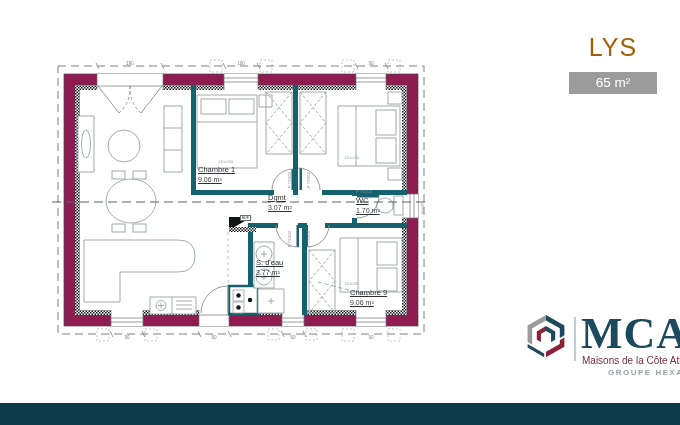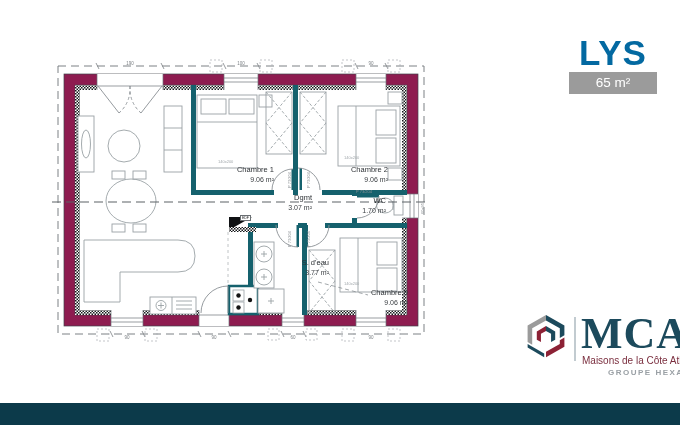--- a/index.html
+++ b/index.html
@@ -1,31 +1,31 @@
 <!DOCTYPE html>
 <html><head>
 <meta charset="utf-8">
 <style>
   html,body{margin:0;padding:0;background:#fff;}
   .canvas{position:relative;width:680px;height:425px;background:#fff;overflow:hidden;
           font-family:"Liberation Sans",sans-serif;}
 
   
-  .rlabel{position:absolute;text-align:right;color:#2e3236;font-size:7.5px;line-height:1.3;}
+  .rlabel{position:absolute;text-align:left;color:#2e3236;font-size:7.5px;line-height:1.3;text-decoration:underline;}
   .rlabel .area{display:block;font-size:7px;color:#3a3e42;}
   .dlabel{position:absolute;font-size:4px;color:#8d9296;white-space:nowrap;}
   .vert{transform:rotate(-90deg);transform-origin:left top;}
   .bedlabel{position:absolute;font-size:4px;color:#a2a8ac;white-space:nowrap;}
   .dim{position:absolute;font-size:4.5px;color:#7c8185;text-align:center;width:36px;}
   .techlabel{position:absolute;font-size:3.5px;color:#16181a;background:#fff;
              border:0.5px solid #6a6f73;padding:0 1px;line-height:1.2;}
 
   
   .title{position:absolute;left:563px;top:33px;width:100px;text-align:center;
-         font-size:35px;font-weight:bold;color:#0369a1;letter-spacing:1px;}
+         font-size:25px;font-weight:normal;color:#a16207;letter-spacing:1px;}
   .badge{position:absolute;left:569px;top:72px;width:88px;height:22px;background:#9b9b9b;
          color:#fff;font-size:13.5px;text-align:center;line-height:22px;}
 
   
   .brand-cube{position:absolute;left:523px;top:313px;width:46px;height:49px;}
   .brand-divider{position:absolute;left:574px;top:317px;width:1.5px;height:44px;background:#c2cbd0;}
   .brand-word{position:absolute;left:581px;top:308px;font-family:"Liberation Serif",serif;
               font-size:44px;font-weight:600;color:#1c4a5c;letter-spacing:1px;white-space:nowrap;}
   .brand-tag{position:absolute;left:582px;top:355px;font-size:10px;color:#7a2e3e;white-space:nowrap;}
   .brand-group{position:absolute;left:608px;top:368px;font-size:8px;font-weight:bold;color:#9aa0a5;
@@ -290,25 +290,21 @@
     <g>
       <line x1="52" y1="202" x2="428" y2="202" stroke="#5d6267" stroke-width="1.1" stroke-dasharray="9 5"></line>
       <line x1="318" y1="282" x2="368" y2="295" stroke="#8a9094" stroke-width="0.8" stroke-dasharray="4 3"></line>
     </g>
   </svg>
 
   <div class="rlabel" style="left:198px;top:165px;width:76px">
     <span>Chambre 1</span>
     <span class="area">9.06 m²</span>
   </div>
-  <div class="rlabel" style="left:312px;top:165px;width:76px">
-    <span>Chambre 2</span>
-    <span class="area">9.06 m²</span>
-  </div>
-  <div class="rlabel" style="left:256px;top:193px;width:56px">
+  <div class="rlabel" style="left:268px;top:193px;width:56px">
     <span>Dgmt</span>
     <span class="area">3.07 m²</span>
   </div>
   <div class="rlabel" style="left:356px;top:196px;width:30px">
     <span>WC</span>
     <span class="area">1.70 m²</span>
   </div>
   <div class="rlabel" style="left:256px;top:258px;width:73px">
     <span>S. d'eau</span>
     <span class="area">3.77 m²</span>

